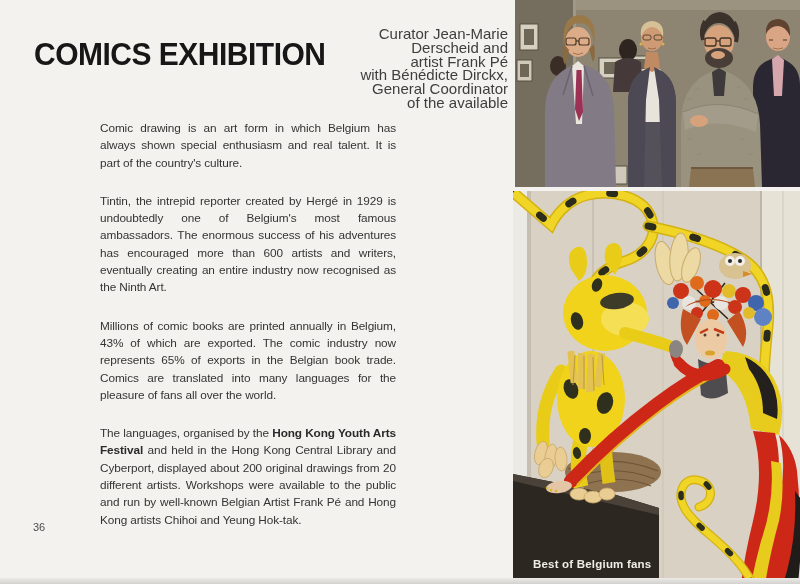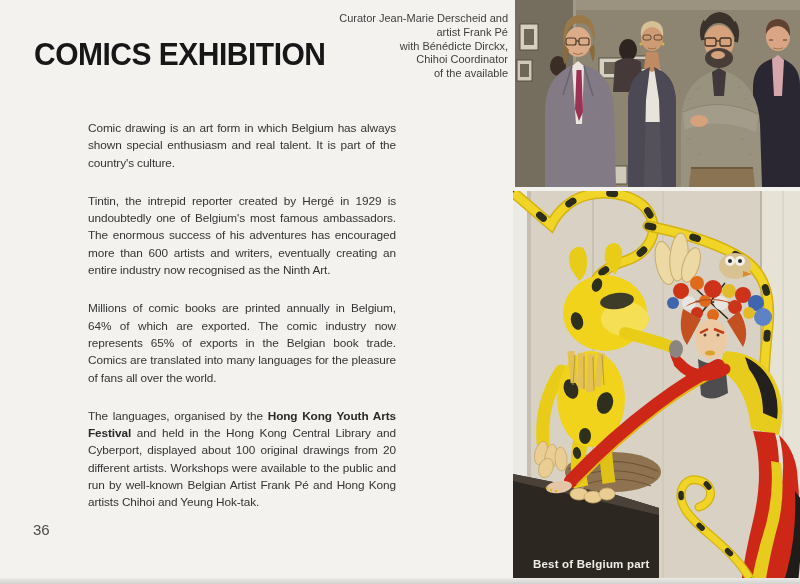--- a/index.html
+++ b/index.html
@@ -13,64 +13,64 @@
     position:absolute;left:34px;top:36px;margin:0;
     font-size:30px;font-weight:900;letter-spacing:-0.5px;
     color:#171717;transform:scaleY(1.06);transform-origin:left top;
     white-space:nowrap;
   }
   .article{
     position:absolute;left:88px;top:120px;width:308px;
     font-size:11.8px;line-height:17.3px;letter-spacing:-0.1px;
     color:#343434;text-align:justify;
   }
-  .article p{margin:0 0 21px 0;}
+  .article p{margin:0 0 21px 12px;}
   .article b{font-weight:bold;color:#2a2a2a;}
   .caption-top{
-    position:absolute;left:330px;top:12px;width:178px;
-    text-align:right;font-size:11px;line-height:13.8px;color:#3e3e3e;
+    position:absolute;left:330px;top:27px;width:178px;
+    text-align:right;font-size:15px;line-height:13.8px;color:#3e3e3e;
   }
   .caption-top span{display:block;}
   .photo{position:absolute;margin:0;padding:0;}
   .photo svg{display:block;width:100%;height:100%;}
   .photo-top{left:515px;top:0;width:285px;height:187px;}
   .photo-bottom{left:513px;top:191px;width:287px;height:393px;}
   .photo-bottom figcaption{
     position:absolute;left:20px;bottom:14px;
     color:#efede8;font-size:11.5px;font-weight:600;letter-spacing:0.2px;
   }
   .page-number{
     position:absolute;left:33px;top:521px;
-    font-size:15px;color:#4c4c4c;
+    font-size:11px;color:#4c4c4c;
   }
   .scan-edge{
     position:absolute;left:0;right:0;bottom:0;height:6px;
     background:linear-gradient(to bottom,#eceae6,#d2d1cd);
   }
 </style>
 </head>
 <body>
 
 <div class="page">
 
   <h1 class="title">COMICS EXHIBITION</h1>
 
   <div class="caption-top">
     <span>Curator Jean-Marie Derscheid and</span>
     <span>artist Frank Pé</span>
     <span>with Bénédicte Dirckx,</span>
-    <span>Chihoi Coordinator</span>
+    <span>General Coordinator</span>
     <span>of the available</span>
   </div>
 
   <div class="article">
     <p>Comic drawing is an art form in which Belgium has always shown special enthusiasm and real talent. It is part of the country's culture.</p>
     <p>Tintin, the intrepid reporter created by Hergé in 1929 is undoubtedly one of Belgium's most famous ambassadors. The enormous success of his adventures has encouraged more than 600 artists and writers, eventually creating an entire industry now recognised as the Ninth Art.</p>
-    <p>Millions of comic books are printed annually in Belgium, 64% of which are exported. The comic industry now represents 65% of exports in the Belgian book trade. Comics are translated into many languages for the pleasure of fans all over the world.</p>
-    <p><span>The languages, organised by the </span><b>Hong Kong Youth Arts Festival</b><span> and held in the Hong Kong Central Library and Cyberport, displayed about 100 original drawings from 20 different artists. Workshops were available to the public and run by well-known Belgian Artist Frank Pé and Hong Kong artists Chihoi and Yeung Hok-tak.</span></p>
+    <p>Millions of comic books are printed annually in Belgium, 43% of which are exported. The comic industry now represents 65% of exports in the Belgian book trade. Comics are translated into many languages for the pleasure of fans all over the world.</p>
+    <p><span>The languages, organised by the </span><b>Hong Kong Youth Arts Festival</b><span> and held in the Hong Kong Central Library and Cyberport, displayed about 200 original drawings from 20 different artists. Workshops were available to the public and run by well-known Belgian Artist Frank Pé and Hong Kong artists Chihoi and Yeung Hok-tak.</span></p>
   </div>
 
   <figure class="photo photo-top">
     <svg viewBox="0 0 285 187" preserveAspectRatio="none" role="img">
       <rect width="285" height="187" fill="#8d8471"></rect>
       <rect width="285" height="10" fill="#9b937f"></rect>
       <rect width="58" height="187" fill="#756d5d"></rect>
       <rect x="58" width="3" height="187" fill="#a19987"></rect>
 
       <g stroke="#57503f" stroke-width="1">
@@ -287,19 +287,19 @@
       <path d="M212 178 C 196 188 178 186 166 172" stroke="#cd2718" stroke-width="11" fill="none" stroke-linecap="round"></path>
       <path d="M166 172 Q160 164 162 157" stroke="#cd2718" stroke-width="9" fill="none" stroke-linecap="round"></path>
       <ellipse cx="163" cy="158" rx="7" ry="9" fill="#8a8580"></ellipse>
 
       <g fill="none" stroke-linecap="round">
         <path d="M240 393 C 220 355 185 340 172 318 C 162 300 172 284 188 290 C 202 295 200 312 186 316" stroke="#d3b212" stroke-width="9"></path>
         <path d="M240 393 C 220 355 185 340 172 318 C 162 300 172 284 188 290 C 202 295 200 312 186 316" stroke="#f0d526" stroke-width="6.5"></path>
         <path d="M240 393 C 220 355 185 340 172 318 C 162 300 172 284 188 290 C 202 295 200 312 186 316" stroke="#2c2c1c" stroke-width="5.5" stroke-dasharray="4 34"></path>
       </g>
     </svg>
-    <figcaption>Best of Belgium part</figcaption>
+    <figcaption>Best of Belgium fans</figcaption>
   </figure>
 
   <div class="page-number">36</div>
 
   <div class="scan-edge"></div>
 </div>
 
 </body></html>

